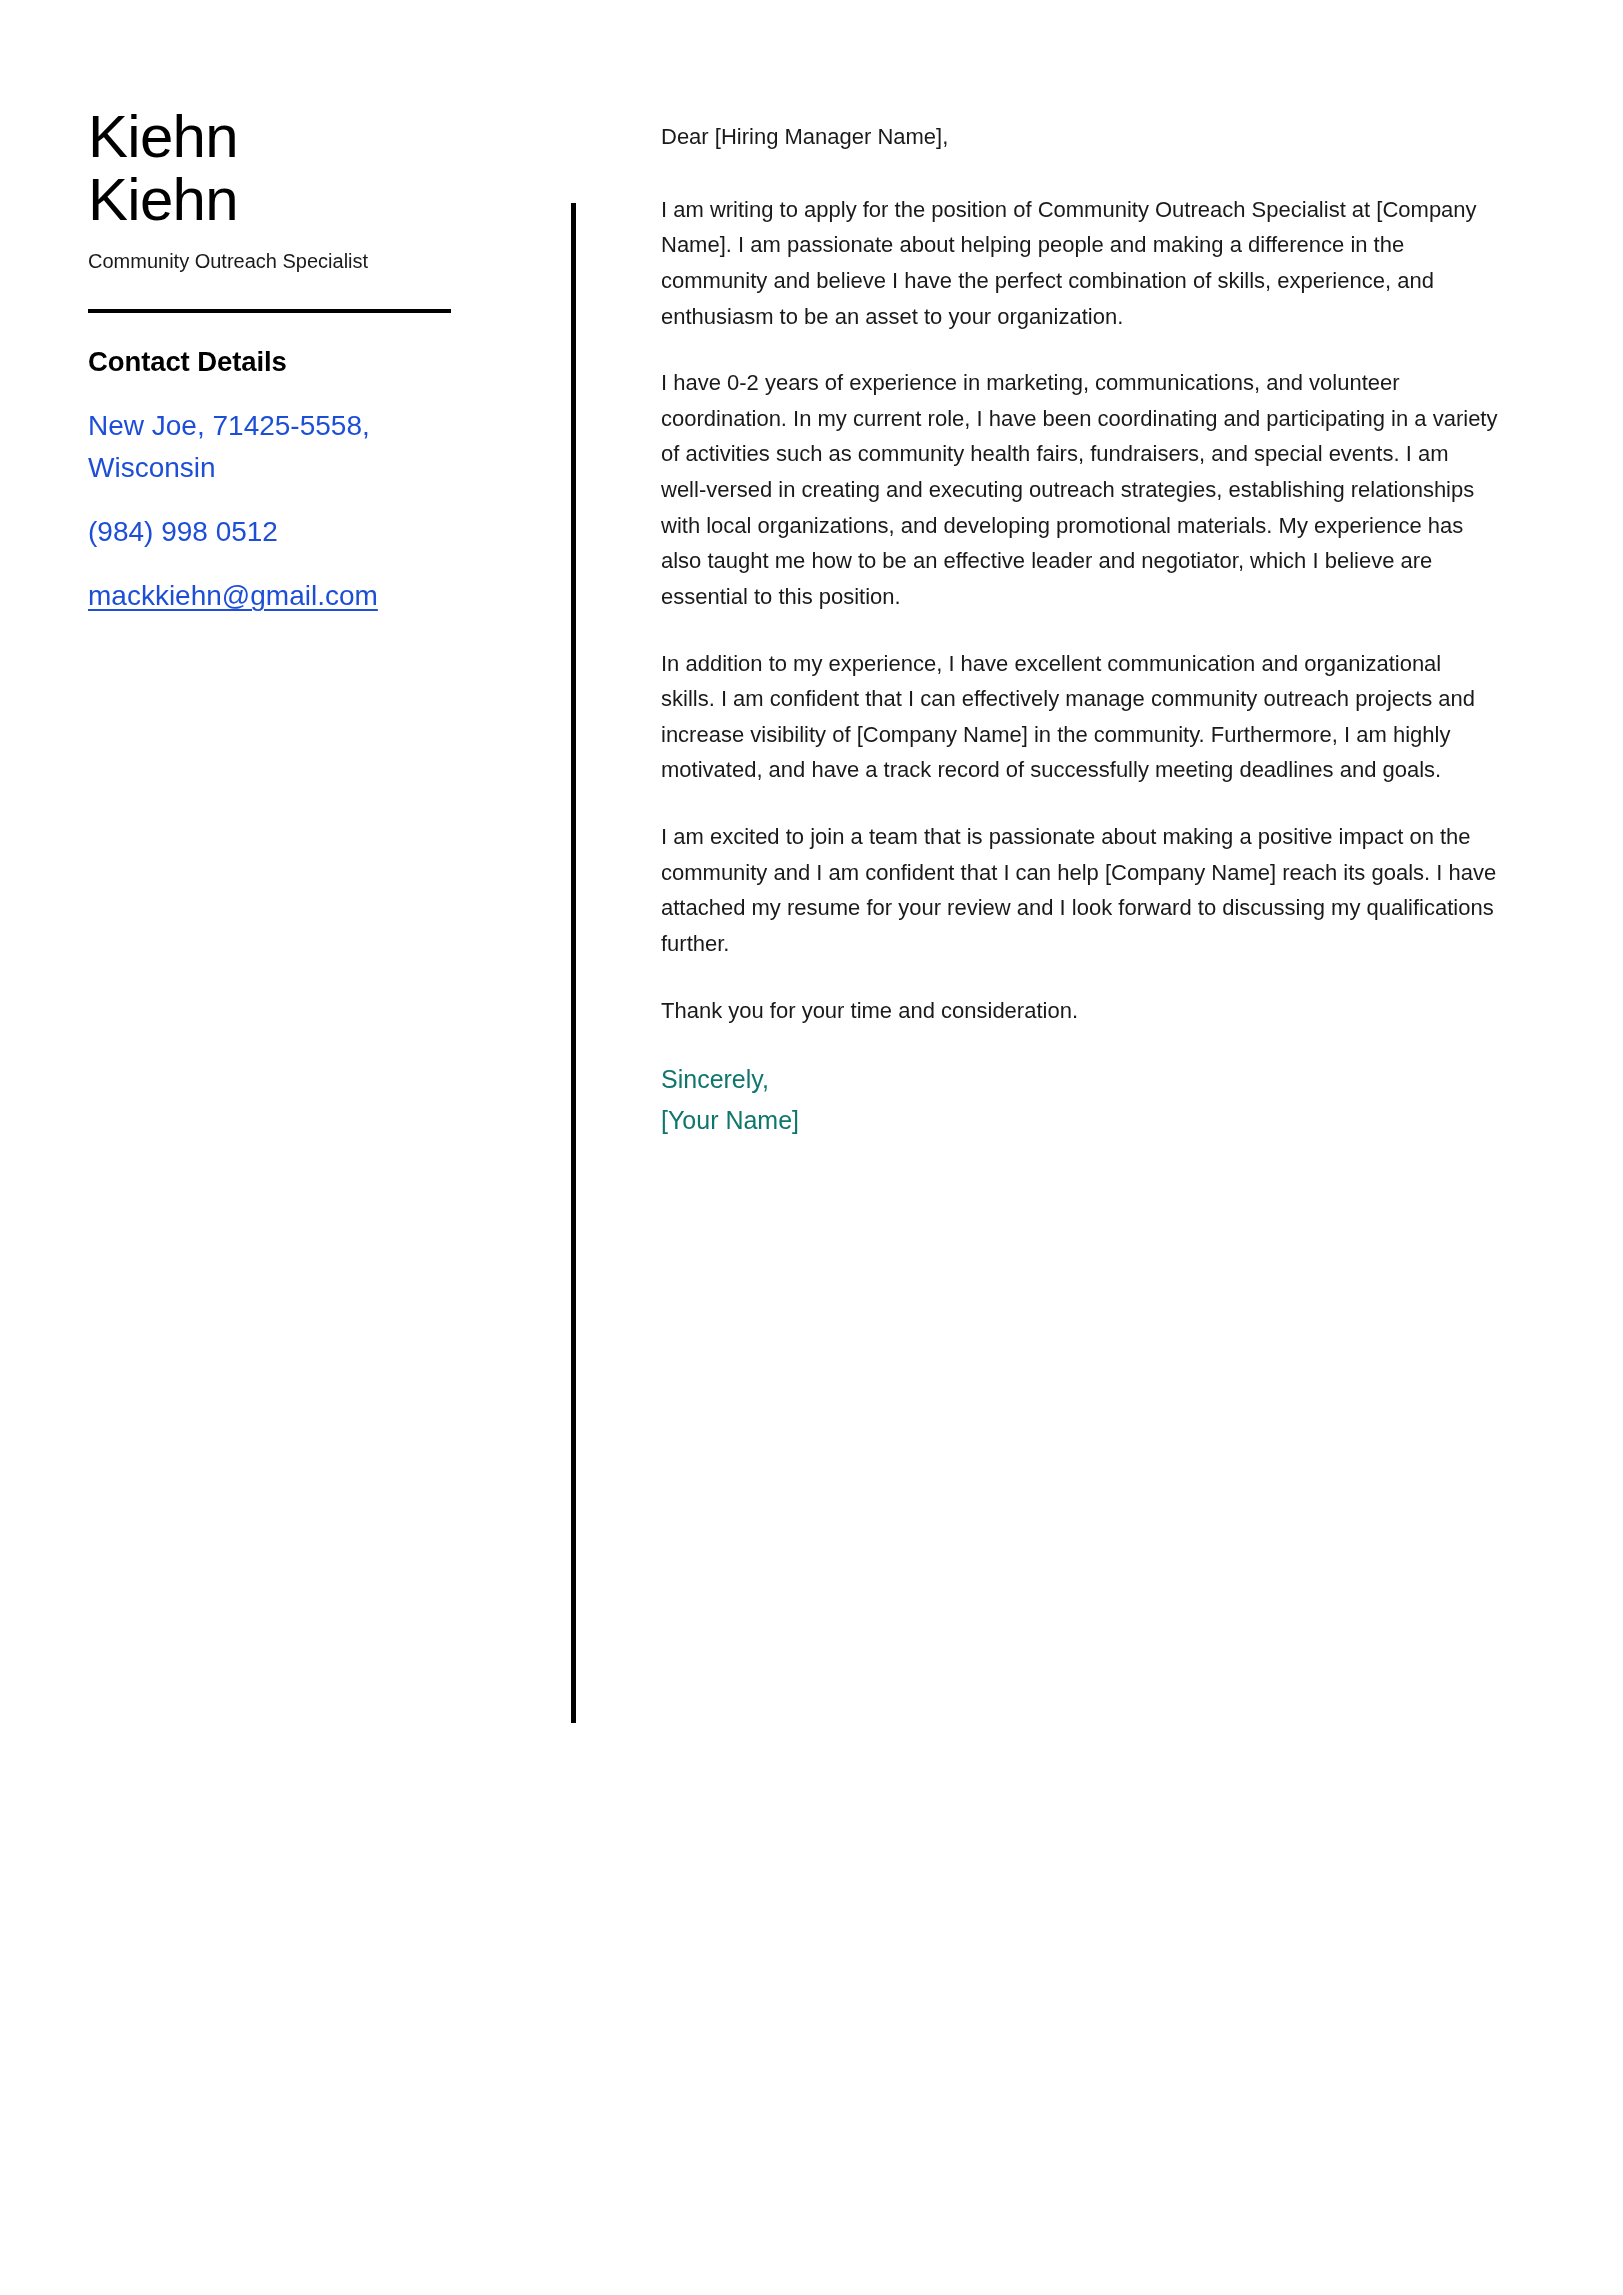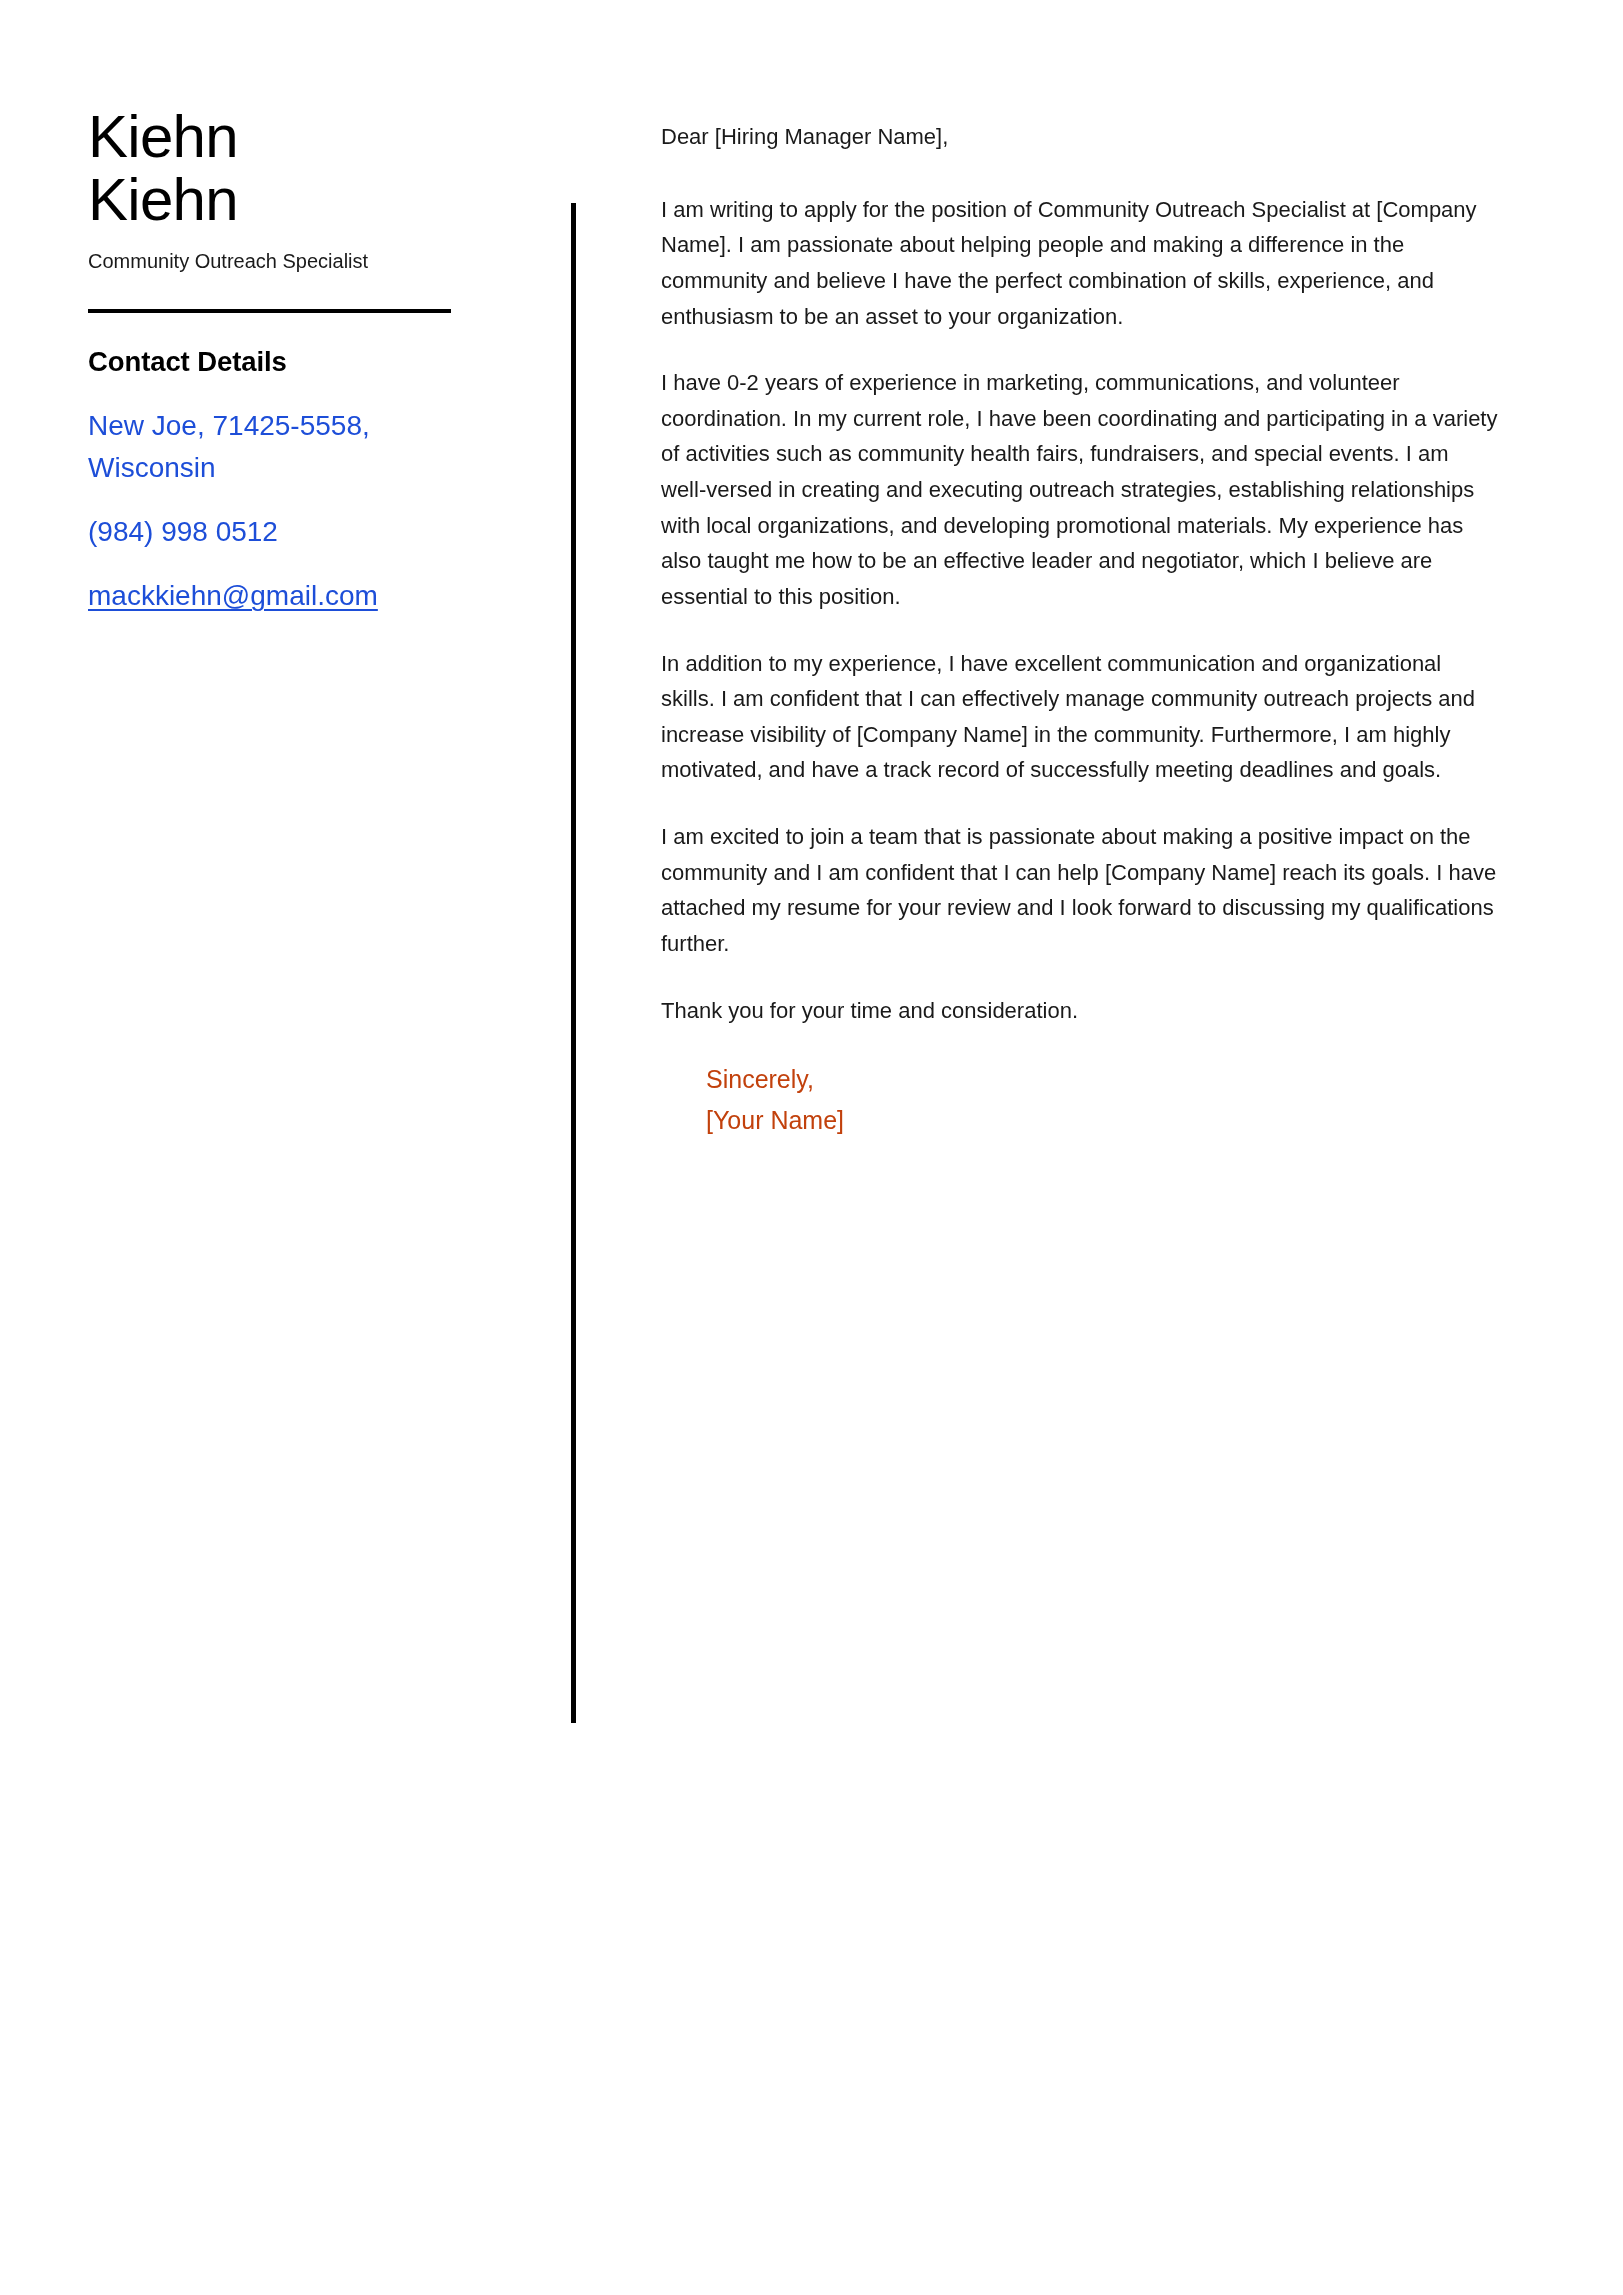--- a/index.html
+++ b/index.html
@@ -122,22 +122,21 @@
     margin-bottom: 31px;
   }
   .sign-off {
     margin: 0;
   }
   .sign-off div {
     font-family: "Liberation Sans", sans-serif;
     font-size: 25px;
     font-weight: 400;
     line-height: 1.62;
-    color: #c2410c;
-    margin-left: 45px;
+    color: #0f766e;
   }
 </style>
 </head>
 <body>
 
 <div class="page">
 
   <div class="sidebar">
 
     <div class="name-block">

